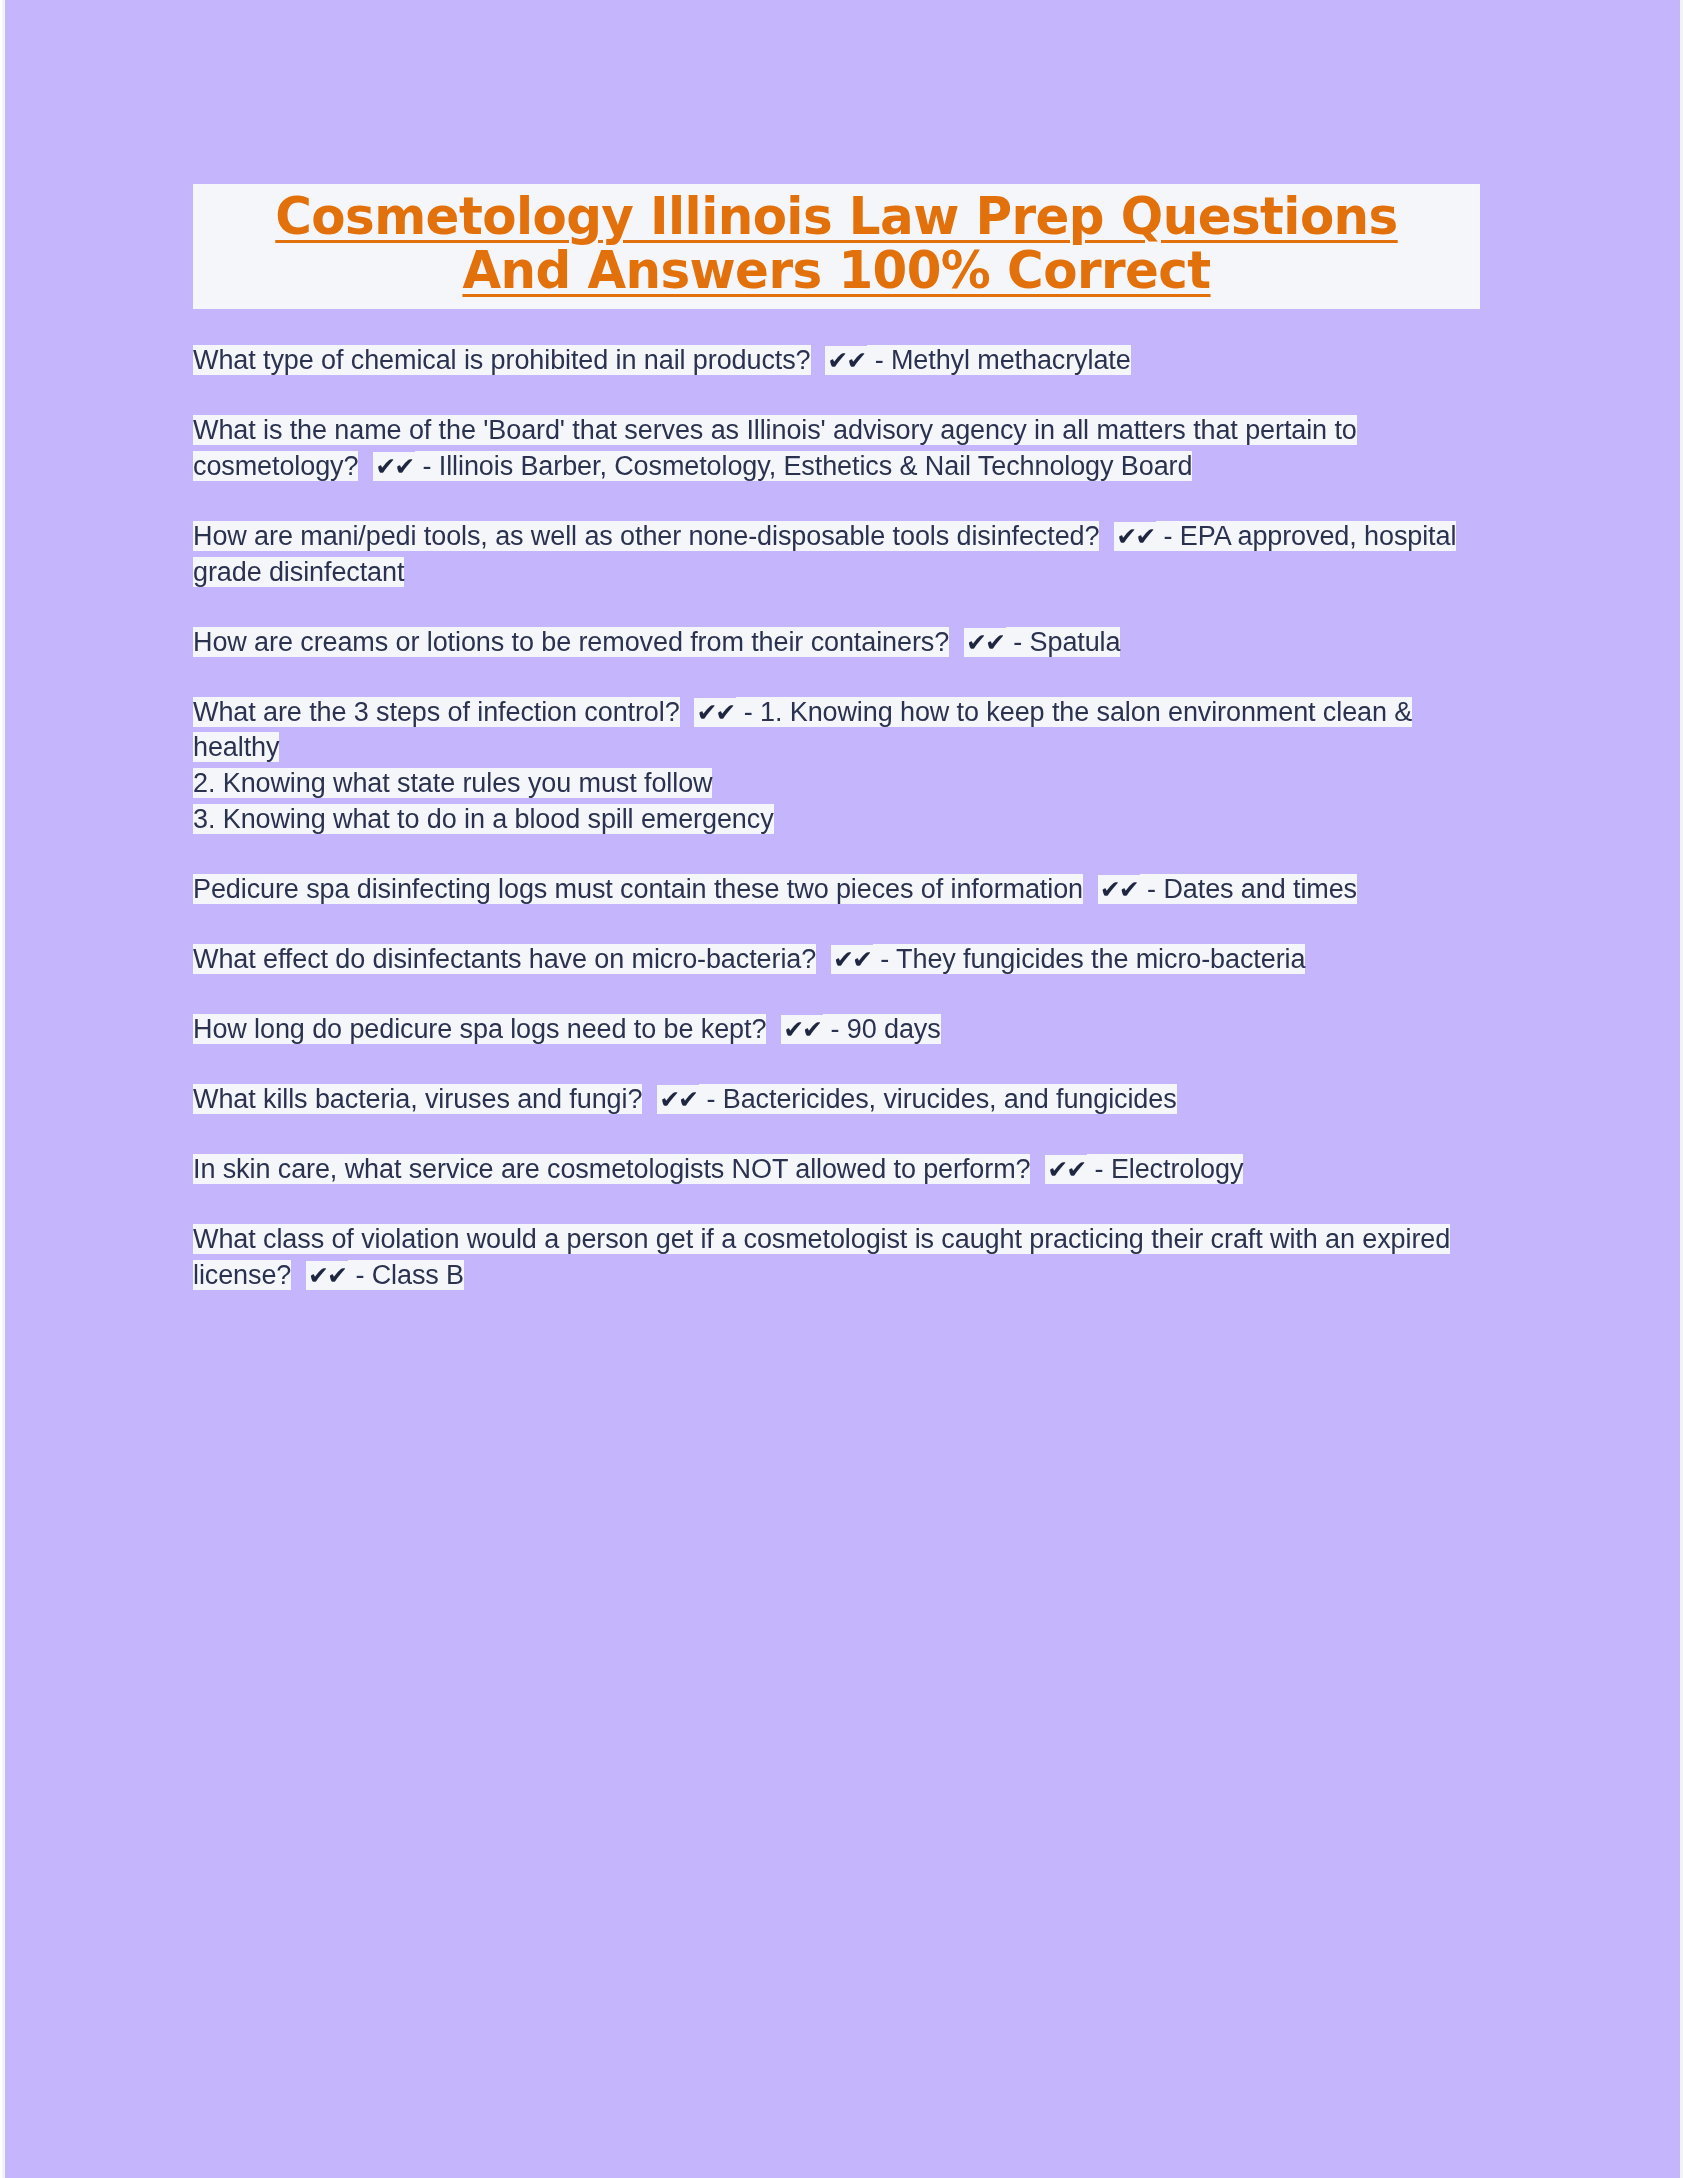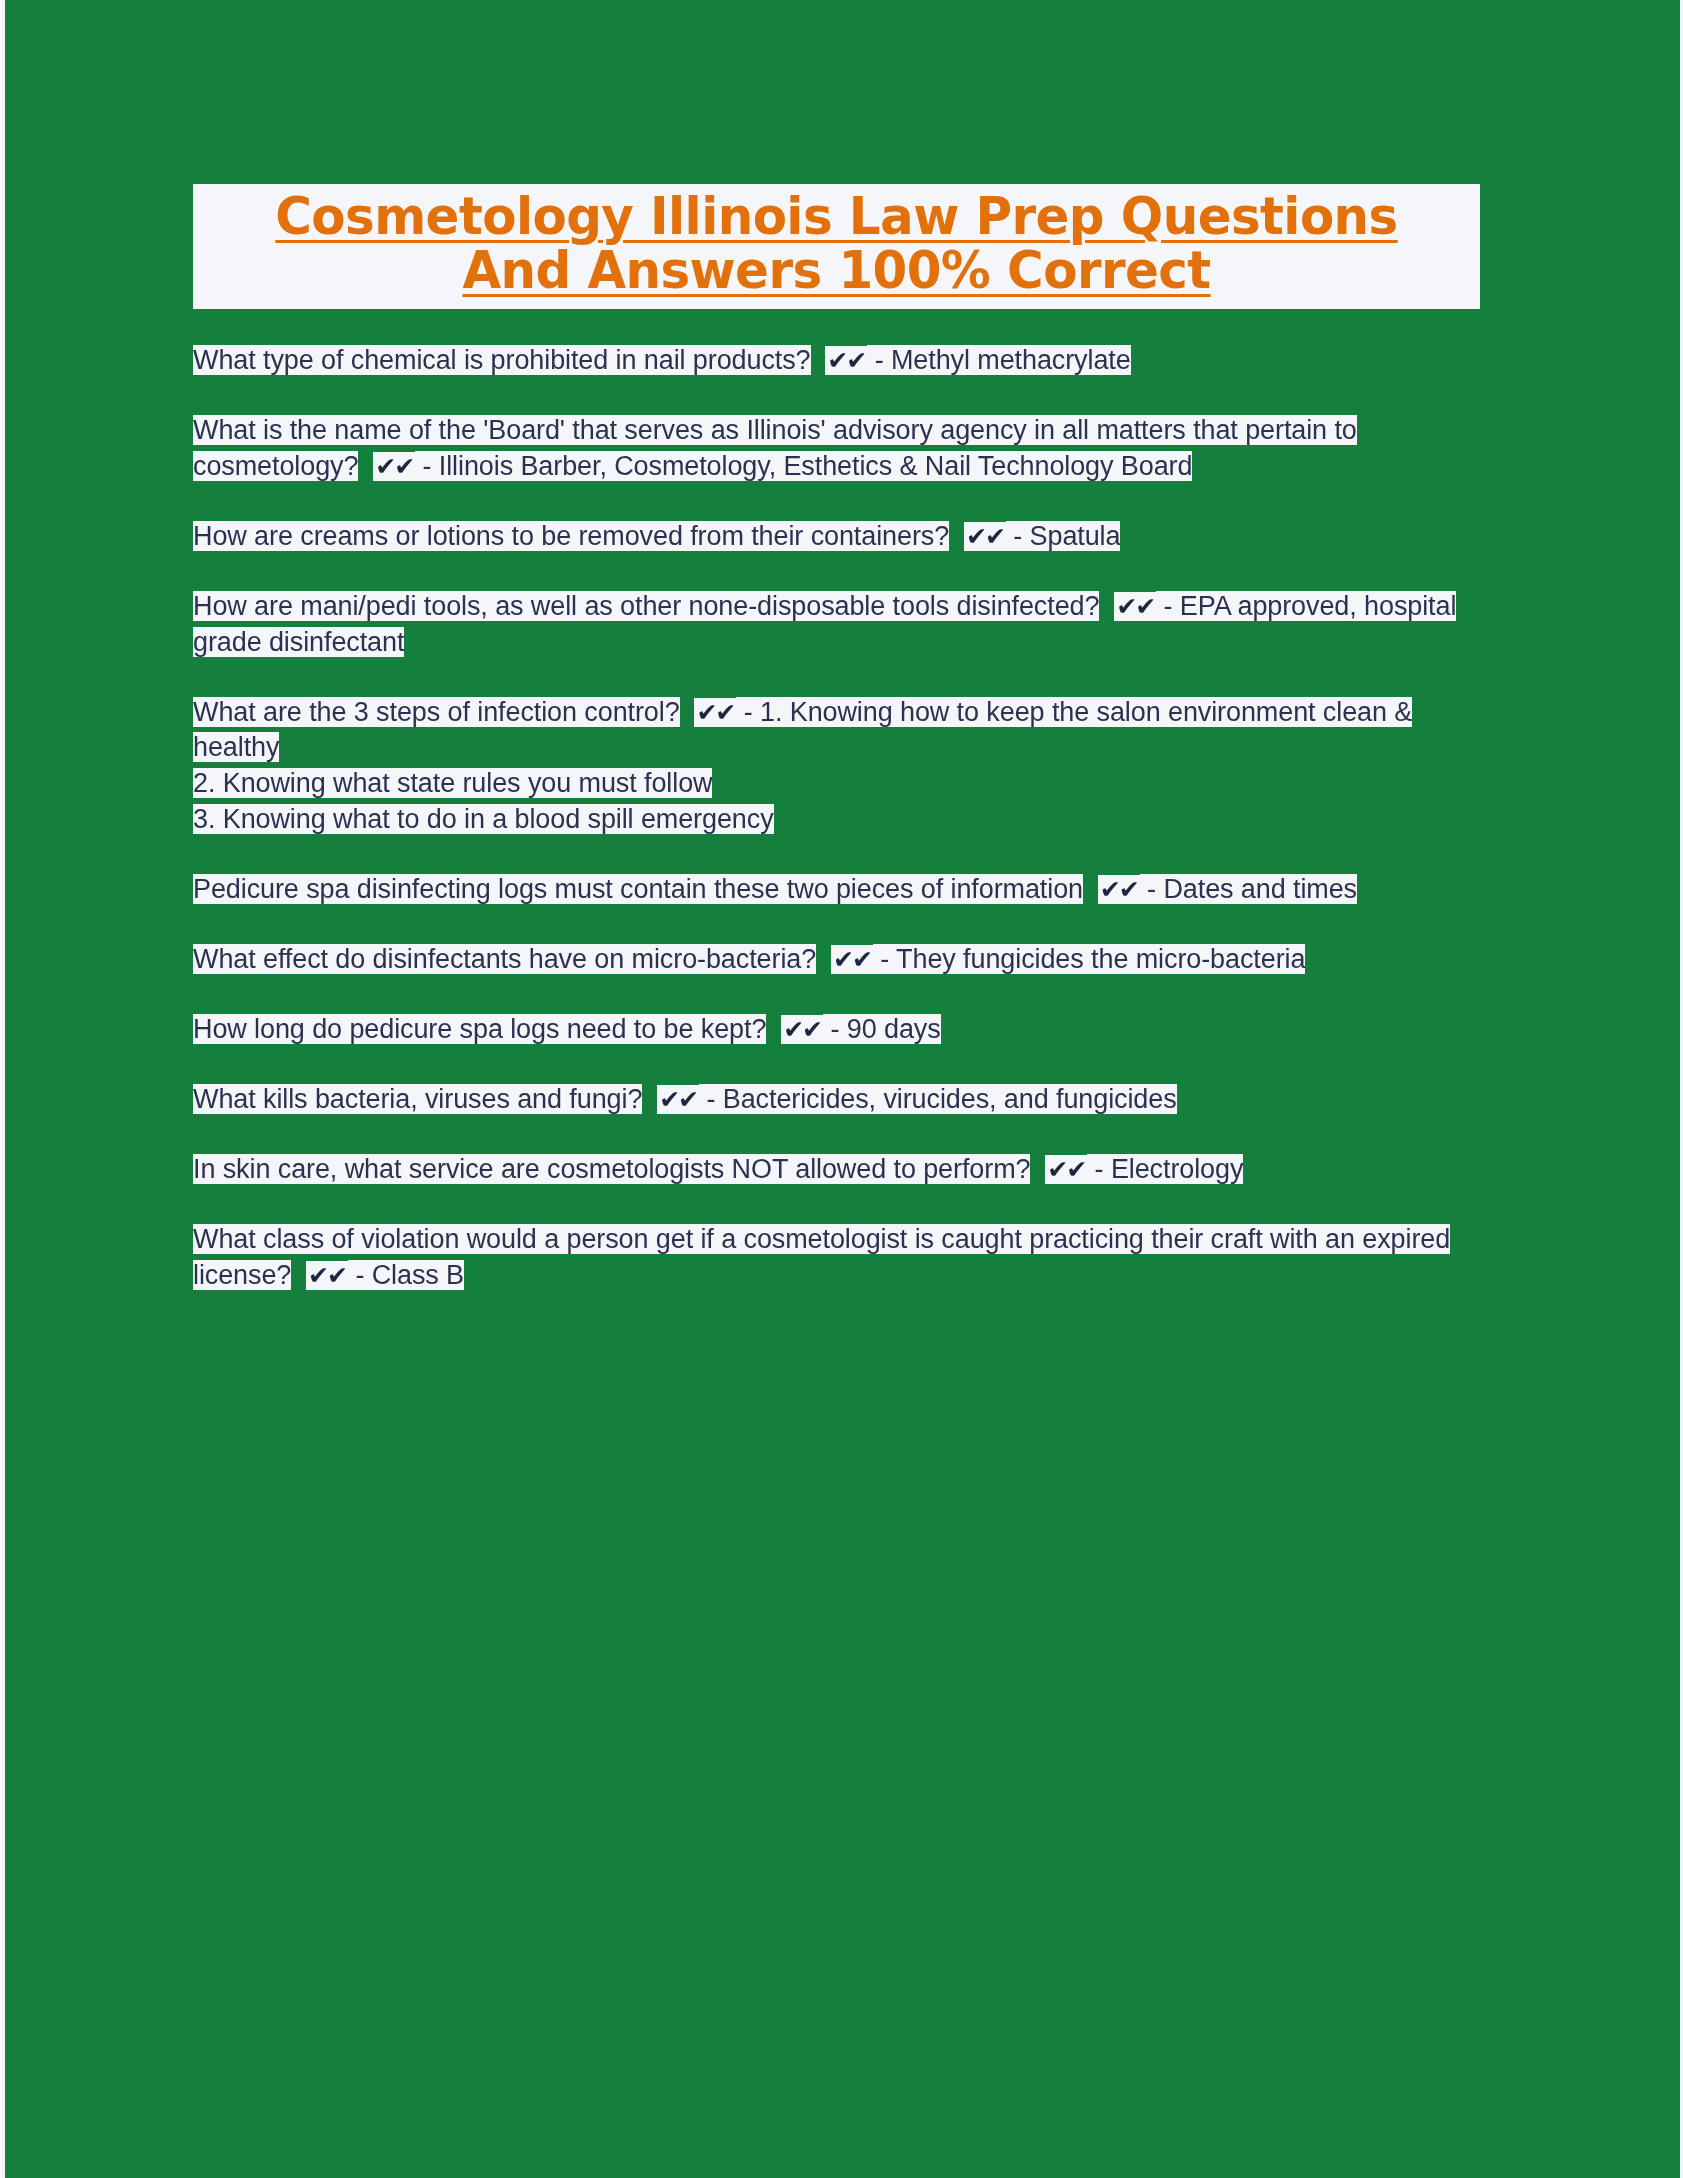--- a/index.html
+++ b/index.html
@@ -12,21 +12,21 @@
     width: 1683px;
     height: 2178px;
     font-family: "Liberation Sans", sans-serif;
     -webkit-font-smoothing: antialiased;
   }
 
   .page {
     position: relative;
     width: 1683px;
     height: 2178px;
-    background: #15803d;
+    background: #c4b5fd;
     box-sizing: border-box;
     border-left: 2px solid #ffffff;
   }
 
   
   .page::before {
     content: "";
     position: absolute;
     left: 0; top: 0; bottom: 0;
     width: 3px;
@@ -110,24 +110,24 @@
     </h1>
 
     <div id="qa-container">
         <div class="qa-block">
           <div class="qa-line"><span class="qa-text">What type of chemical is prohibited in nail products?</span>&nbsp;&nbsp;<span class="qa-text check">✔✔</span><span class="qa-text dash"> - </span><span class="qa-text">Methyl methacrylate</span></div>
         </div>
         <div class="qa-block">
           <div class="qa-line"><span class="qa-text">What is the name of the 'Board' that serves as Illinois' advisory agency in all matters that pertain to cosmetology?</span>&nbsp;&nbsp;<span class="qa-text check">✔✔</span><span class="qa-text dash"> - </span><span class="qa-text">Illinois Barber, Cosmetology, Esthetics &amp; Nail Technology Board</span></div>
         </div>
         <div class="qa-block">
-          <div class="qa-line"><span class="qa-text">How are creams or lotions to be removed from their containers?</span>&nbsp;&nbsp;<span class="qa-text check">✔✔</span><span class="qa-text dash"> - </span><span class="qa-text">Spatula</span></div>
+          <div class="qa-line"><span class="qa-text">How are mani/pedi tools, as well as other none-disposable tools disinfected?</span>&nbsp;&nbsp;<span class="qa-text check">✔✔</span><span class="qa-text dash"> - </span><span class="qa-text">EPA approved, hospital grade disinfectant</span></div>
         </div>
         <div class="qa-block">
-          <div class="qa-line"><span class="qa-text">How are mani/pedi tools, as well as other none-disposable tools disinfected?</span>&nbsp;&nbsp;<span class="qa-text check">✔✔</span><span class="qa-text dash"> - </span><span class="qa-text">EPA approved, hospital grade disinfectant</span></div>
+          <div class="qa-line"><span class="qa-text">How are creams or lotions to be removed from their containers?</span>&nbsp;&nbsp;<span class="qa-text check">✔✔</span><span class="qa-text dash"> - </span><span class="qa-text">Spatula</span></div>
         </div>
         <div class="qa-block">
           <div class="qa-line"><span class="qa-text">What are the 3 steps of infection control?</span>&nbsp;&nbsp;<span class="qa-text check">✔✔</span><span class="qa-text dash"> - </span><span class="qa-text">1. Knowing how to keep the salon environment clean &amp; healthy</span></div>
           <div class="qa-line"><span class="qa-text">2. Knowing what state rules you must follow</span></div>
           <div class="qa-line"><span class="qa-text">3. Knowing what to do in a blood spill emergency</span></div>
         </div>
         <div class="qa-block">
           <div class="qa-line"><span class="qa-text">Pedicure spa disinfecting logs must contain these two pieces of information</span>&nbsp;&nbsp;<span class="qa-text check">✔✔</span><span class="qa-text dash"> - </span><span class="qa-text">Dates and times</span></div>
         </div>
         <div class="qa-block">

